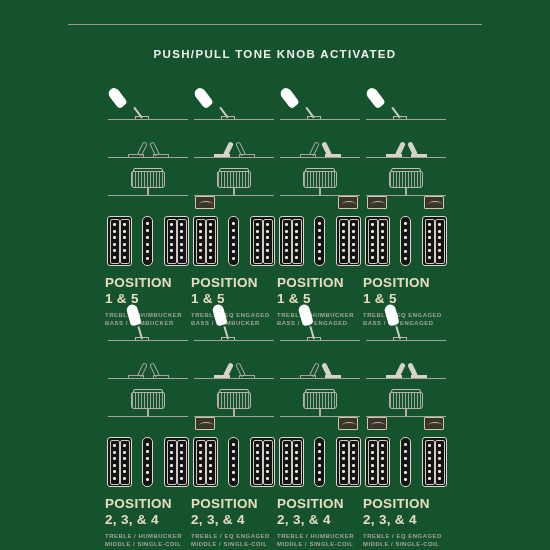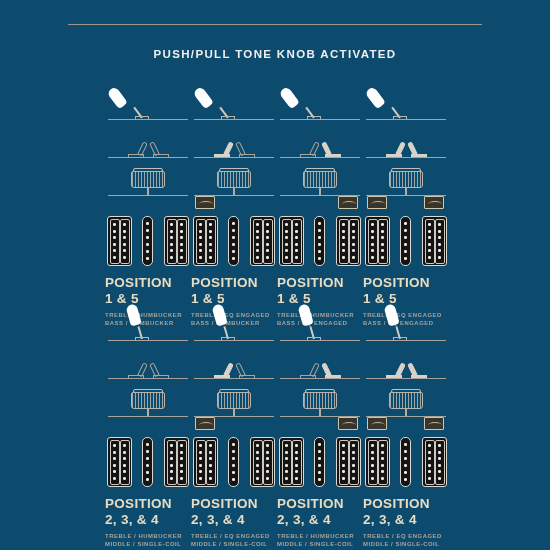--- a/index.html
+++ b/index.html
@@ -11,21 +11,21 @@
     width: 550px;
     height: 550px;
     overflow: hidden;
     font-family: "Liberation Sans", sans-serif;
     -webkit-font-smoothing: antialiased;
   }
   #page {
     position: relative;
     width: 550px;
     height: 550px;
-    background: #0c4a6e;
+    background: #14532d;
     box-sizing: border-box;
   }
   .top-rule {
     position: absolute;
     left: 68px;
     top: 24px;
     width: 414px;
     height: 1px;
     background: #9a968e;
   }

